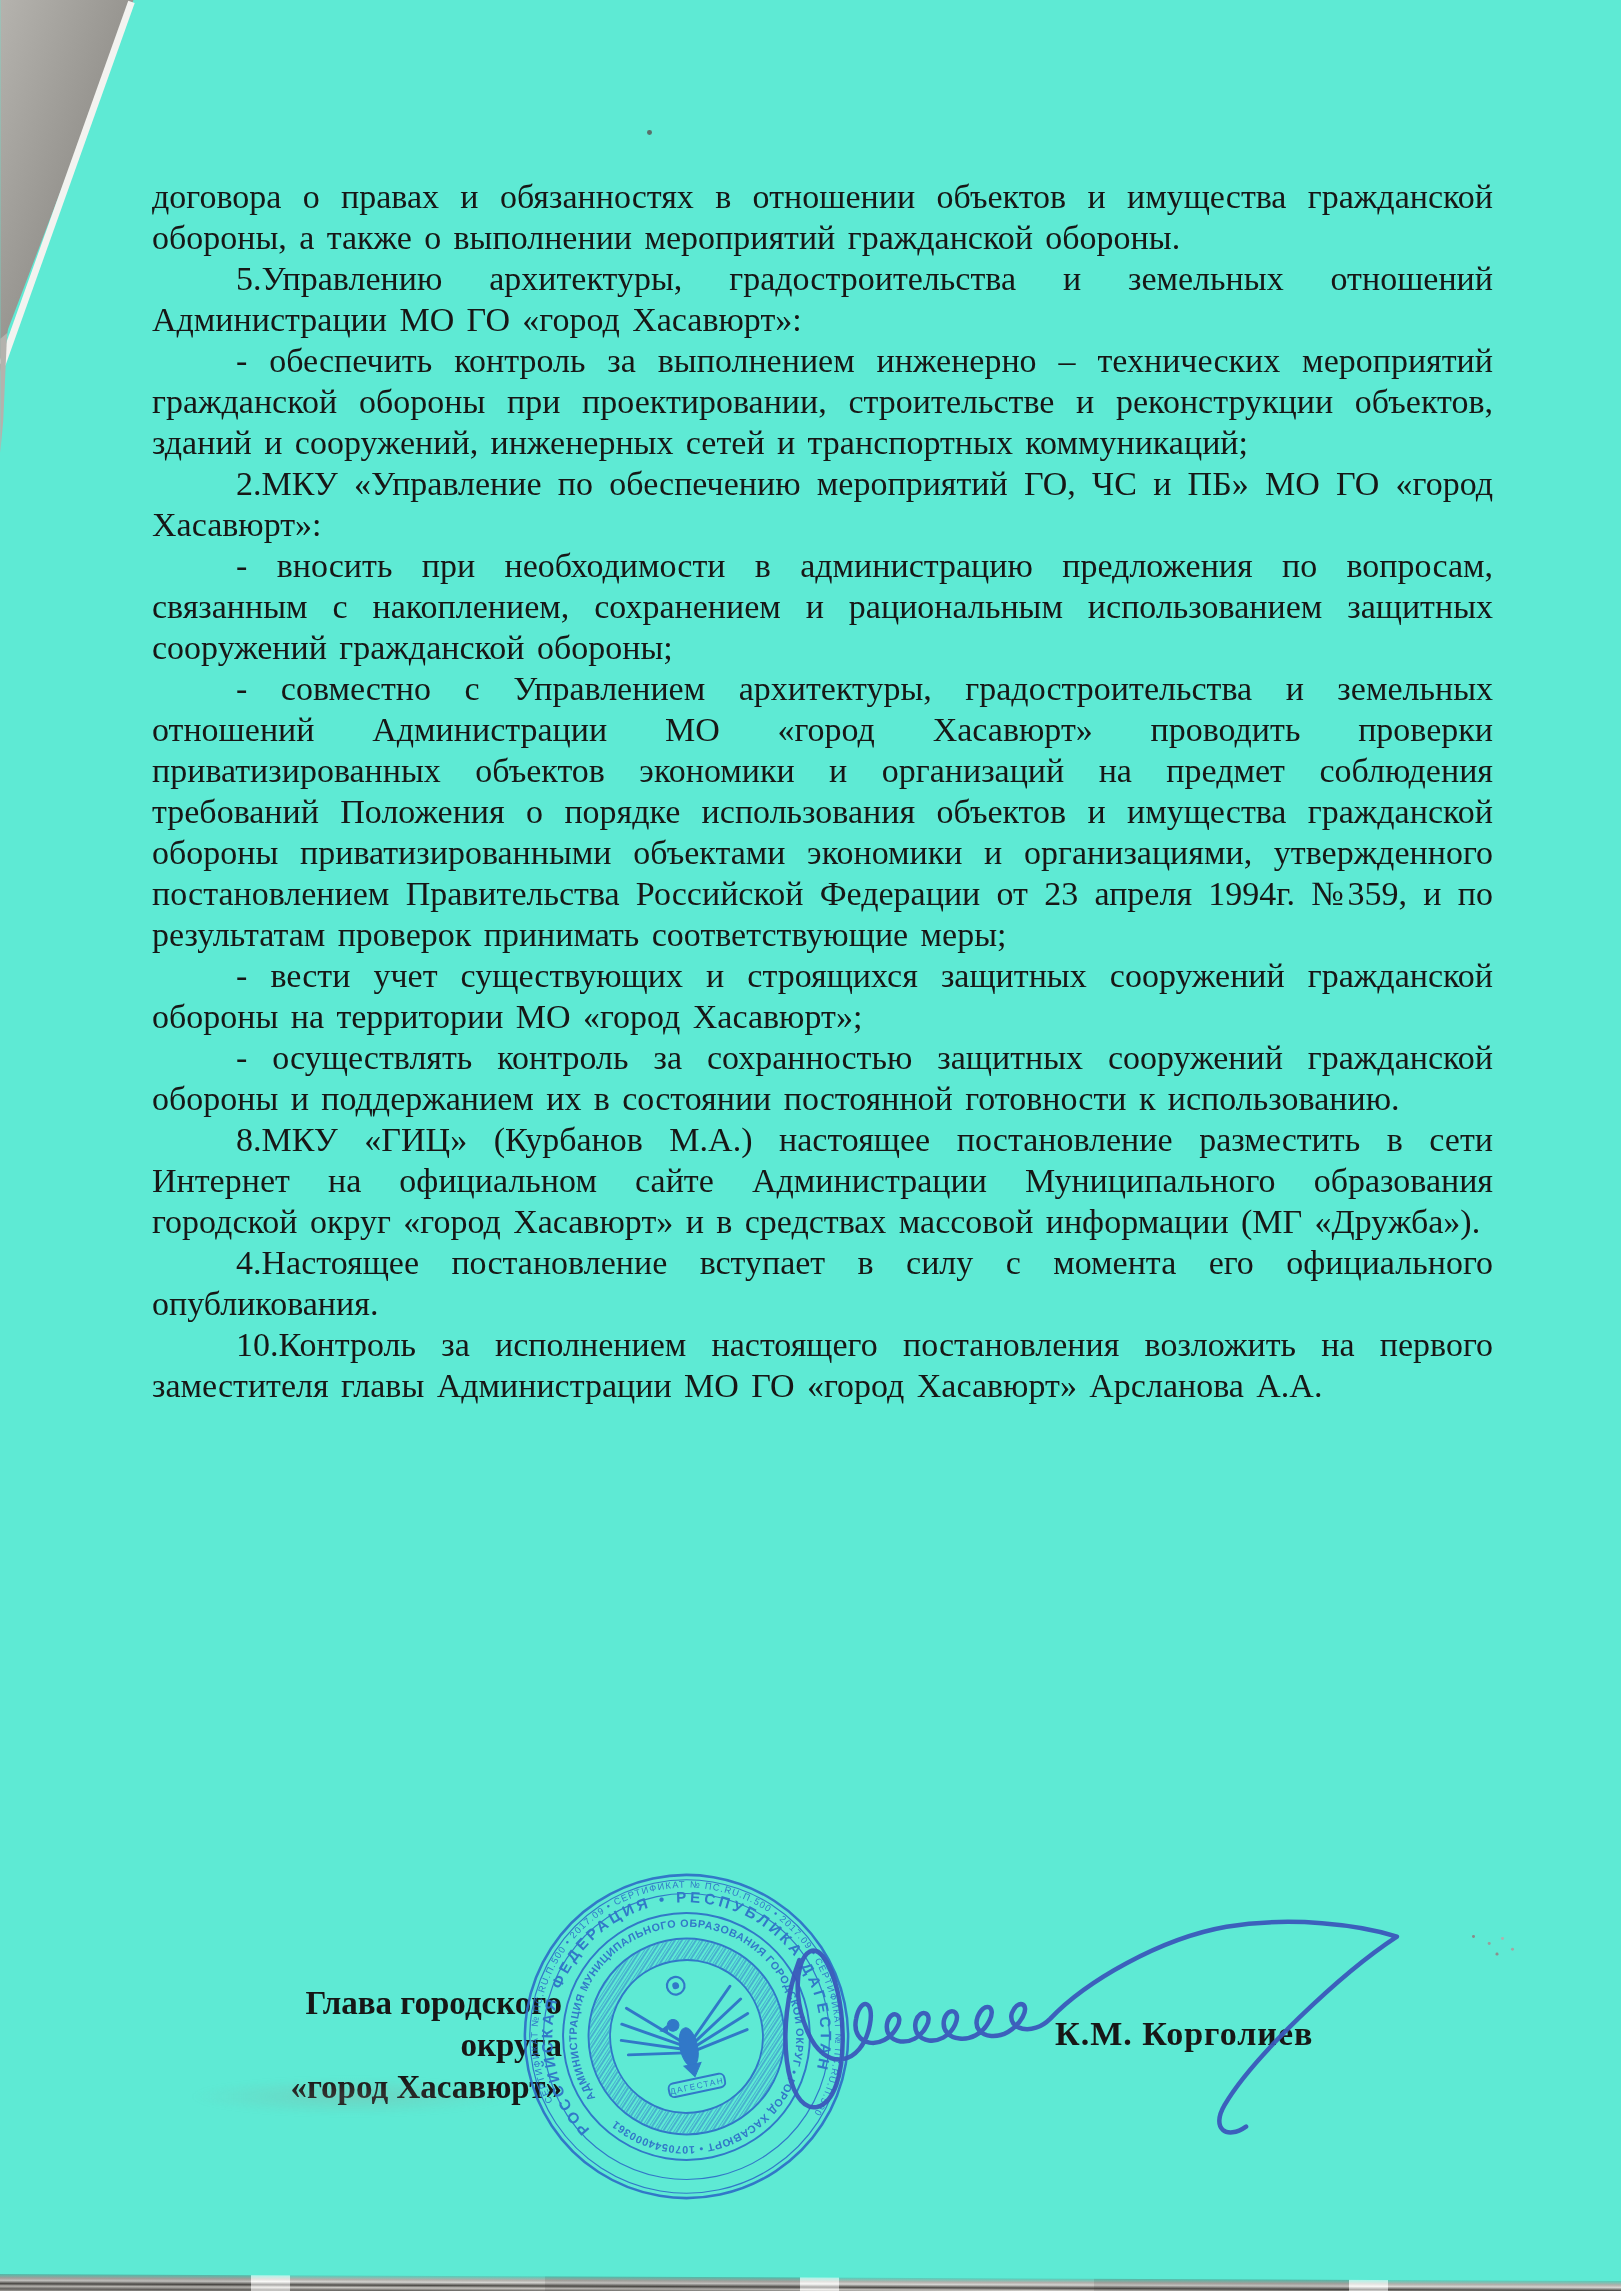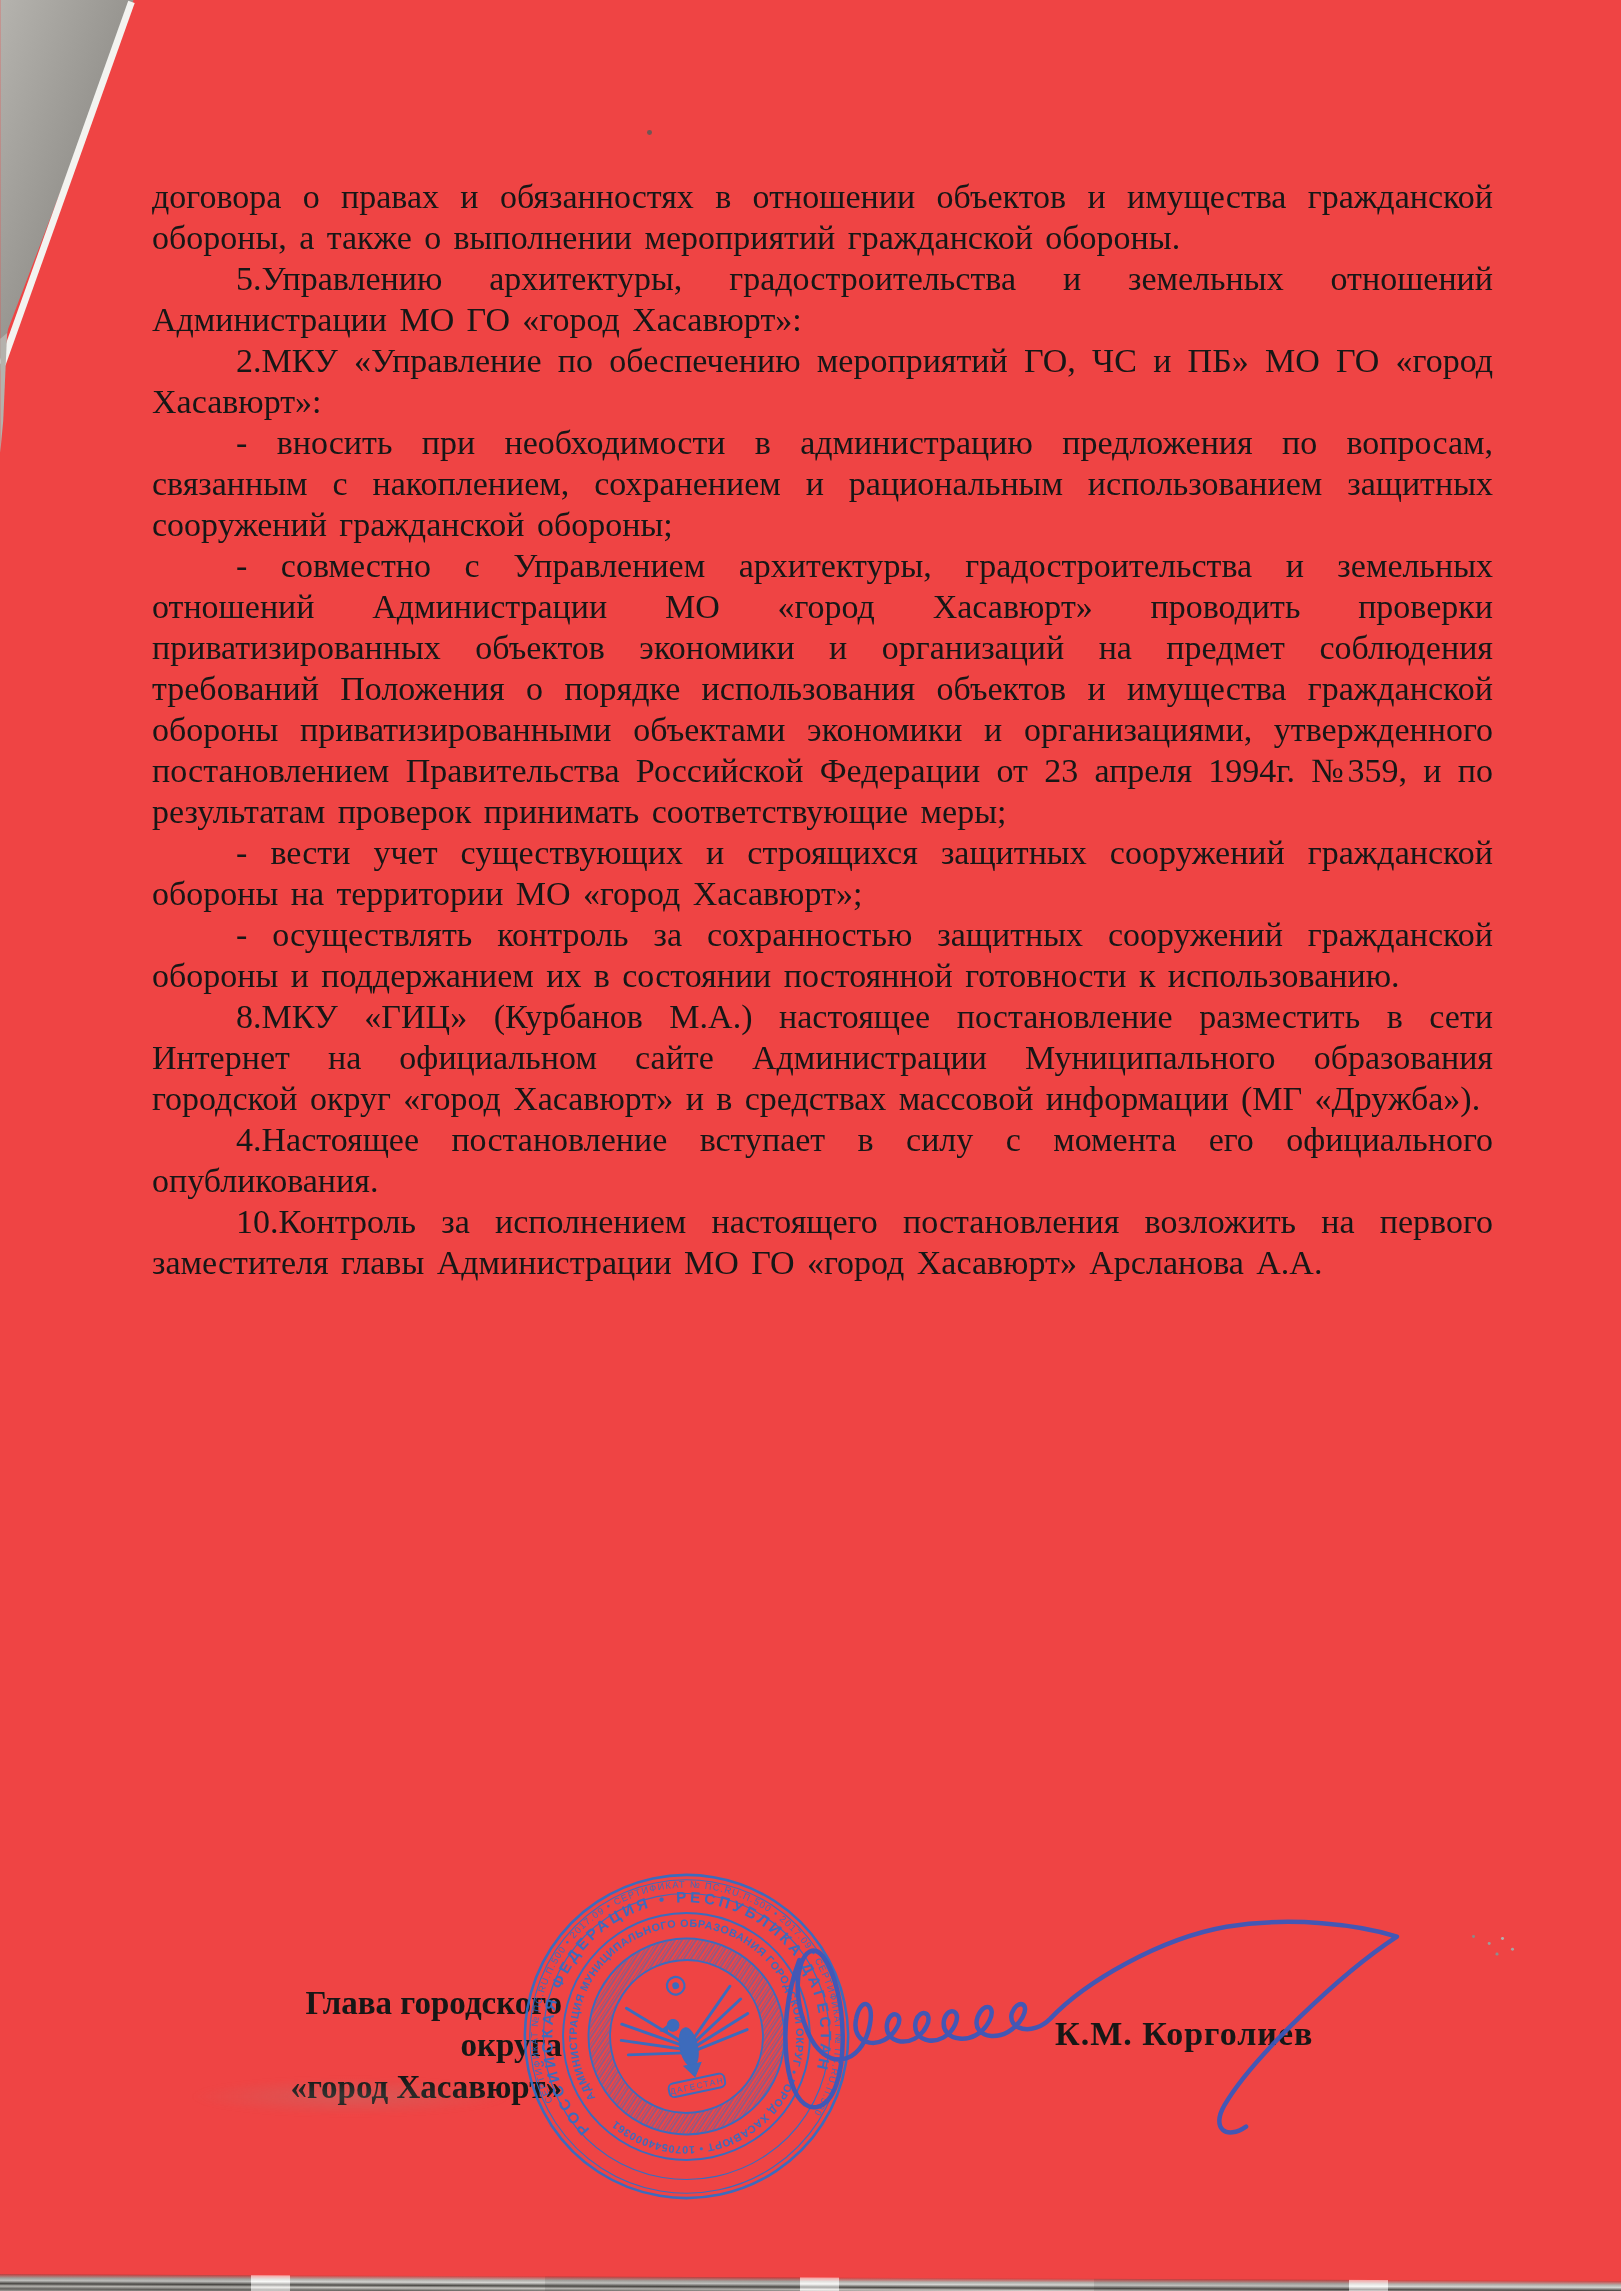--- a/index.html
+++ b/index.html
@@ -4,21 +4,21 @@
 <style>
   html,body { margin:0; padding:0; }
   body {
     width:1621px; height:2292px;
     background:#e9e9e6;
     font-family:"Liberation Serif","DejaVu Serif",serif;
     position:relative; overflow:hidden;
   }
   .page {
     position:absolute; inset:0;
-    background:#ef4444;
+    background:#5eead4;
   }
   
   .corner-svg { position:absolute; left:0; top:0; }
   
   .doc {
     position:absolute; left:152px; top:176px; width:1341px;
     font-size:34px; line-height:41px; color:#171716;
     text-align:justify; word-spacing:3.9px;
   }
   .doc p { margin:0; text-indent:84px; }
@@ -77,20 +77,21 @@
       </linearGradient>
     </defs>
     <polygon points="0,0 136,0 8,336 0,380" fill="url(#cornerGrad)"></polygon>
     <line x1="134" y1="2" x2="2" y2="372" stroke="#f3f3f0" stroke-width="7"></line>
     <polygon points="0,346 7,340 3,430 0,462" fill="#b4b2ad"></polygon>
   </svg>
 
   <div class="doc">
       <p class="no-indent">договора о правах и обязанностях в отношении объектов и имущества гражданской обороны, а также о выполнении мероприятий гражданской обороны.</p>
       <p>5.Управлению архитектуры, градостроительства и земельных отношений Администрации МО ГО «город Хасавюрт»:</p>
+      <p>- обеспечить контроль за выполнением инженерно – технических мероприятий гражданской обороны при проектировании, строительстве и реконструкции объектов, зданий и сооружений, инженерных сетей и транспортных коммуникаций;</p>
       <p>2.МКУ «Управление по обеспечению мероприятий ГО, ЧС и ПБ» МО ГО «город Хасавюрт»:</p>
       <p>- вносить при необходимости в администрацию предложения по вопросам, связанным с накоплением, сохранением и рациональным использованием защитных сооружений гражданской обороны;</p>
       <p>- совместно с Управлением архитектуры, градостроительства и земельных отношений Администрации МО «город Хасавюрт» проводить проверки приватизированных объектов экономики и организаций на предмет соблюдения требований Положения о порядке использования объектов и имущества гражданской обороны приватизированными объектами экономики и организациями, утвержденного постановлением Правительства Российской Федерации от 23 апреля 1994г. №359, и по результатам проверок принимать соответствующие меры;</p>
       <p>- вести учет существующих и строящихся защитных сооружений гражданской обороны на территории МО «город Хасавюрт»;</p>
       <p>- осуществлять контроль за сохранностью защитных сооружений гражданской обороны и поддержанием их в состоянии постоянной готовности к использованию.</p>
       <p>8.МКУ «ГИЦ» (Курбанов М.А.) настоящее постановление разместить в сети Интернет на официальном сайте Администрации Муниципального образования городской округ «город Хасавюрт» и в средствах массовой информации (МГ «Дружба»).</p>
       <p>4.Настоящее постановление вступает в силу с момента его официального опубликования.</p>
       <p>10.Контроль за исполнением настоящего постановления возложить на первого заместителя главы Администрации МО ГО «город Хасавюрт» Арсланова А.А.</p>
     </div>
 

